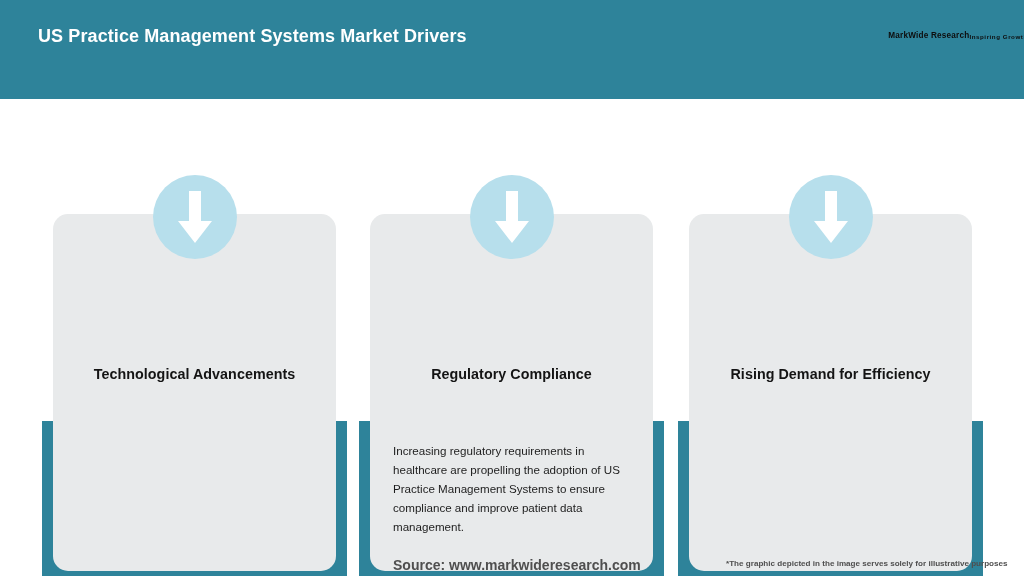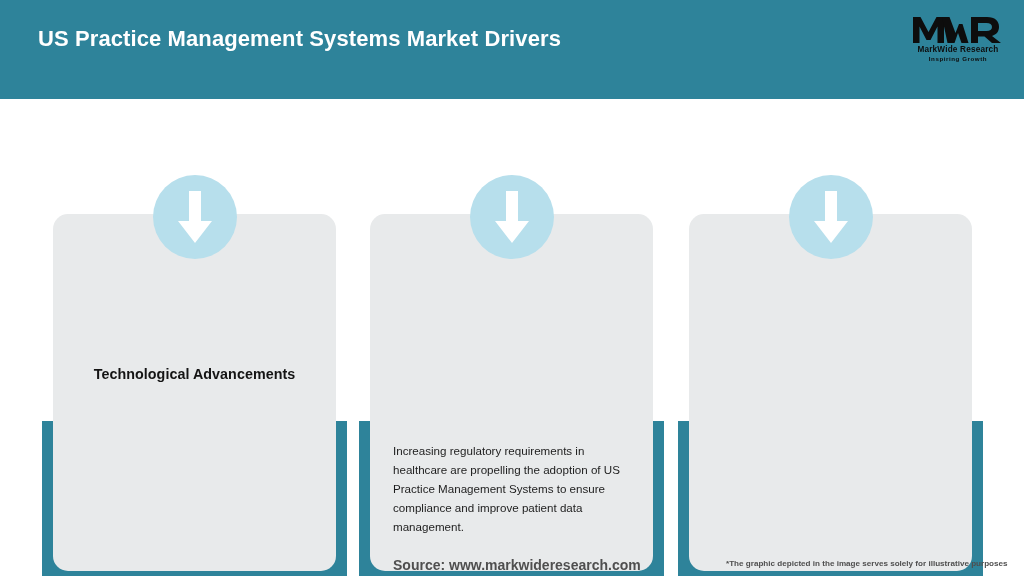--- a/index.html
+++ b/index.html
@@ -21,38 +21,37 @@
     left: 0;
     top: 0;
     width: 1024px;
     height: 99px;
     background: #2e839a;
   }
   .header-title {
     position: absolute;
     left: 38px;
     top: 26px;
-    font-size: 22px;
+    font-size: 18px;
     font-weight: bold;
     color: #ffffff;
     letter-spacing: 0.1px;
     white-space: nowrap;
   }
 
   
   .logo {
     position: absolute;
     right: 14px;
     top: 10px;
     width: 104px;
     height: 52px;
     display: flex;
-    flex-direction: column;
     align-items: center;
-    justify-content: flex-end;
+    justify-content: center;
   }
   .logo-mark {
     display: block;
     width: 92px;
     height: 31px;
   }
   .logo-name {
     font-size: 8.2px;
     font-weight: bold;
     color: #0d0d0d;
@@ -199,32 +198,34 @@
     <div class="icon-circle">
       <svg class="arrow-svg" viewBox="0 0 40 56">
         <polygon points="14,2 26,2 26,32 37,32 20,54 3,32 14,32" fill="#ffffff"></polygon>
       </svg>
     </div>
   </div>
 
   <div class="card-group g2">
     <div class="frame"></div>
     <div class="card">
+      <div class="card-title">Regulatory Compliance</div>
       <div class="card-body">Increasing regulatory requirements in healthcare are propelling the adoption of US Practice Management Systems to ensure compliance and improve patient data management.</div>
     </div>
     <div class="icon-circle">
       <svg class="arrow-svg" viewBox="0 0 40 56">
         <polygon points="14,2 26,2 26,32 37,32 20,54 3,32 14,32" fill="#ffffff"></polygon>
       </svg>
     </div>
   </div>
 
   <div class="card-group g3">
     <div class="frame"></div>
     <div class="card">
+      <div class="card-title">Rising Demand for Efficiency</div>
     </div>
     <div class="icon-circle">
       <svg class="arrow-svg" viewBox="0 0 40 56">
         <polygon points="14,2 26,2 26,32 37,32 20,54 3,32 14,32" fill="#ffffff"></polygon>
       </svg>
     </div>
   </div>
 
 </div>
 

